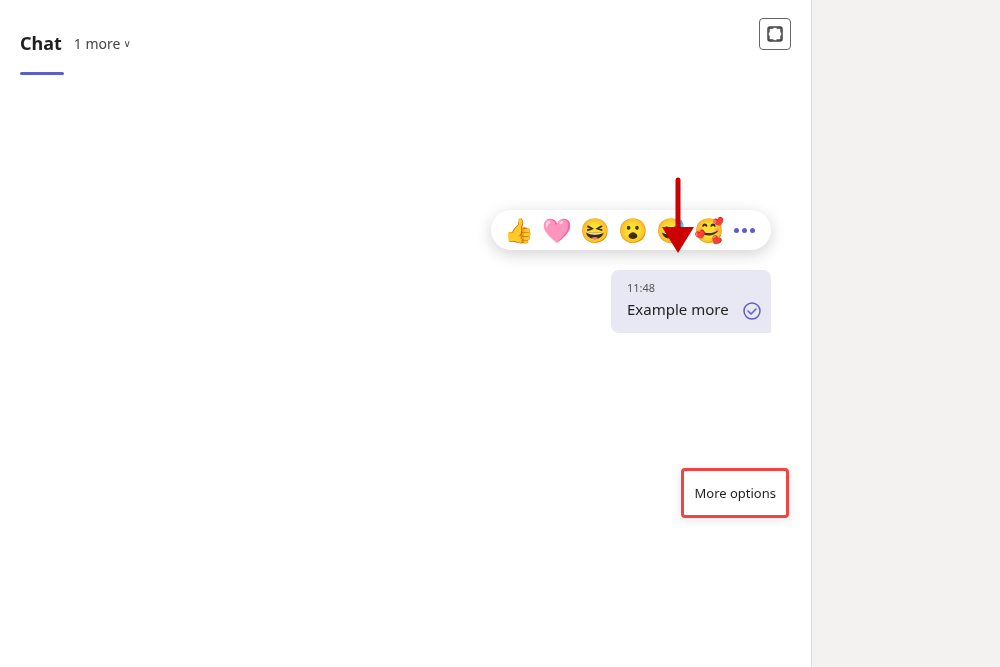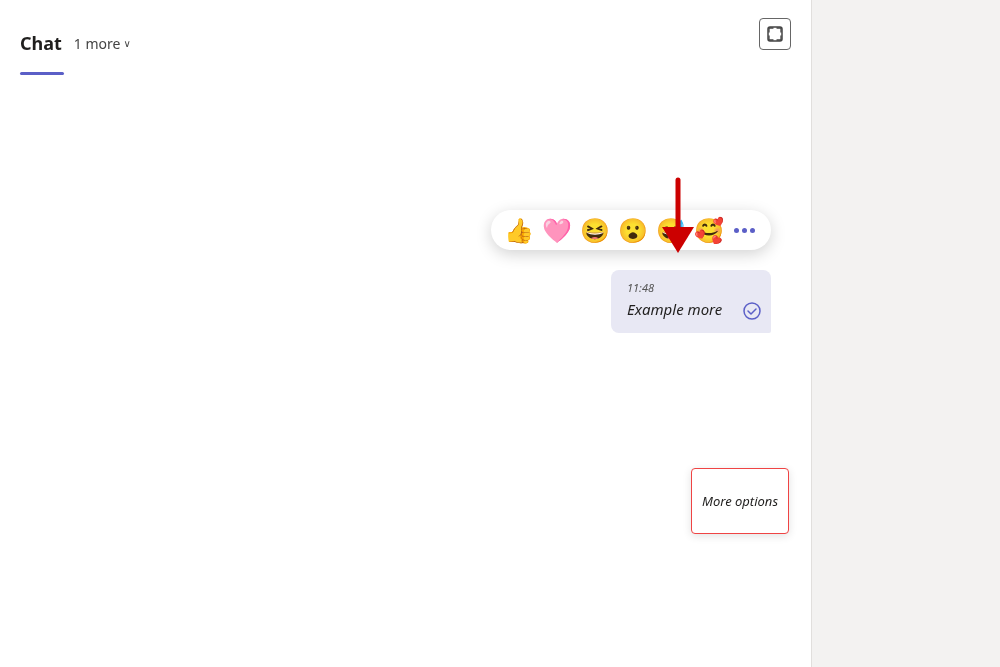--- a/index.html
+++ b/index.html
@@ -127,21 +127,20 @@
     }
 
     
     .message-bubble-wrapper {
       position: absolute;
       top: 195px;
       right: 40px;
       display: flex;
       flex-direction: column;
       align-items: flex-end;
-      font-style: italic;
     }
 
     .message-bubble {
       background: #e8e8f4;
       border-radius: 8px 8px 2px 8px;
       padding: 10px 16px 14px 16px;
       min-width: 160px;
       position: relative;
     }
 
@@ -163,23 +162,23 @@
       color: #5b5fc7;
       font-size: 16px;
     }
 
     
     .tooltip-more-options {
       position: absolute;
       top: 198px;
       right: -18px;
       background: #ffffff;
-      border: 1px solid #ef4444;
+      border: 3px solid #ef4444;
       border-radius: 4px;
-      padding: 23px 10px;
+      padding: 13px 10px;
       font-size: 13px;
       color: #201f1e;
       box-shadow: 0 2px 8px rgba(0,0,0,0.12);
       white-space: nowrap;
       z-index: 30;
     }
 
     
     .red-arrow {
       position: absolute;

